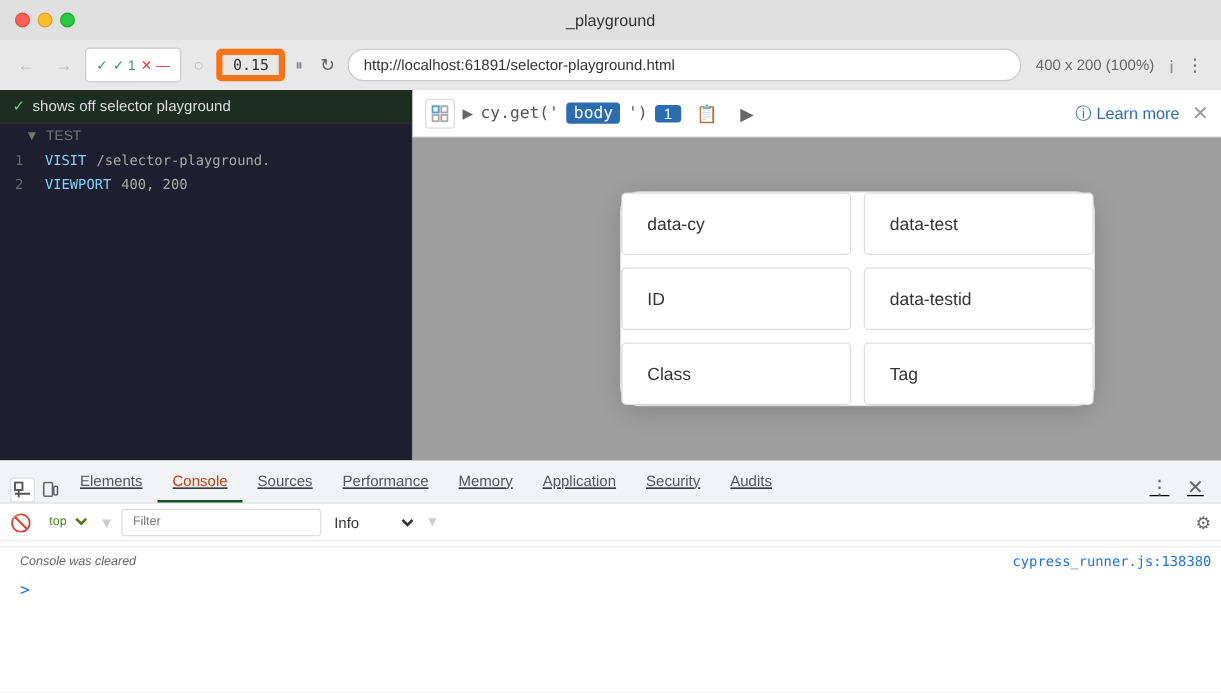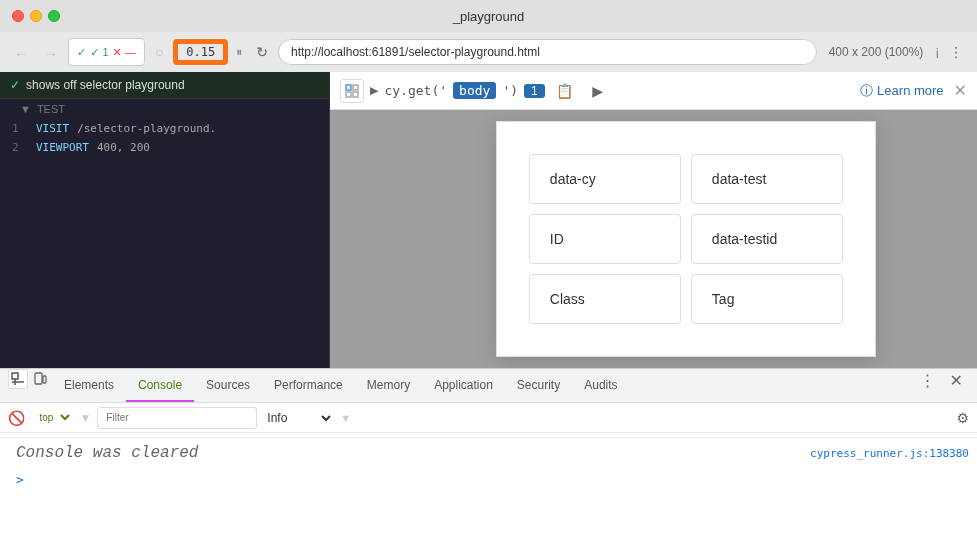--- a/index.html
+++ b/index.html
@@ -108,22 +108,22 @@
       background: #9e9e9e;
       position: relative;
       display: flex;
       align-items: center;
       justify-content: center;
     }
 
     .selector-popup {
       background: white;
       border: 1px solid #ddd;
-      border-radius: 0;
-      padding: 32px;
+      border-radius: 16px;
+      padding: 0;
       position: absolute;
       top: 50%;
       left: 55%;
       transform: translate(-50%, -50%);
       box-shadow: 0 4px 20px rgba(0,0,0,0.15);
       width: 380px;
     }
 
     .selector-grid {
       display: grid;
@@ -232,22 +232,22 @@
       color: #555;
       cursor: pointer;
       border-bottom: 2px solid transparent;
       height: 100%;
       display: flex;
       align-items: center;
       white-space: nowrap;
     }
 
     .devtools-tab.active {
-      color: #4d7c0f;
-      border-bottom: 2px solid #d946ef;
+      color: #c2410c;
+      border-bottom: 2px solid #14532d;
     }
 
     .devtools-actions {
       margin-left: auto;
       display: flex;
       gap: 4px;
     }
 
     .devtools-action-btn {
       background: none;
@@ -305,24 +305,24 @@
       margin-left: auto;
       background: none;
       border: none;
       cursor: pointer;
       color: #666;
       font-size: 14px;
     }
 
     .console-cleared {
       color: #666;
-      font-size: 16px;
+      font-size: 10px;
       font-style: italic;
       padding: 4px 8px;
-      font-family: Liberation Mono, monospace;
+      font-family: Liberation Sans, sans-serif;
     }
 
     .console-filepath {
       float: right;
       color: #1a73e8;
       font-size: 11px;
       font-family: monospace;
     }
 
     .console-prompt {
@@ -483,21 +483,21 @@
               <button class="selector-btn">Tag</button>
             </div>
         </div>
 
       </div>
     </div>
   </div>
 
   <div class="devtools" style="height: 186px; border-top: 1px solid #ccc; background: white; display: flex; flex-direction: column;">
 
-    <div class="devtools-tabs" style="height: 34px; display: flex; align-items: flex-start; padding: 0 8px; background: #f1f3f4; border-bottom: 1px solid #ddd;">
+    <div class="devtools-tabs" style="height: 34px; display: flex; align-items: flex-end; padding: 0 8px; background: #f1f3f4; border-bottom: 1px solid #ddd; text-decoration: underline;">
       <div class="devtools-inspect-btn" title="Inspect element">
         <svg width="14" height="14" viewBox="0 0 14 14">
           <rect x="1" y="1" width="6" height="6" fill="none" stroke="#555" stroke-width="1.5"></rect>
           <line x1="4" y1="7" x2="4" y2="13" stroke="#555" stroke-width="1.5"></line>
           <line x1="1" y1="10" x2="13" y2="10" stroke="#555" stroke-width="1.5"></line>
         </svg>
       </div>
       <div class="devtools-device-btn">
         <svg width="14" height="14" viewBox="0 0 14 14">
           <rect x="2" y="1" width="7" height="11" fill="none" stroke="#666" stroke-width="1.3" rx="1"></rect>

